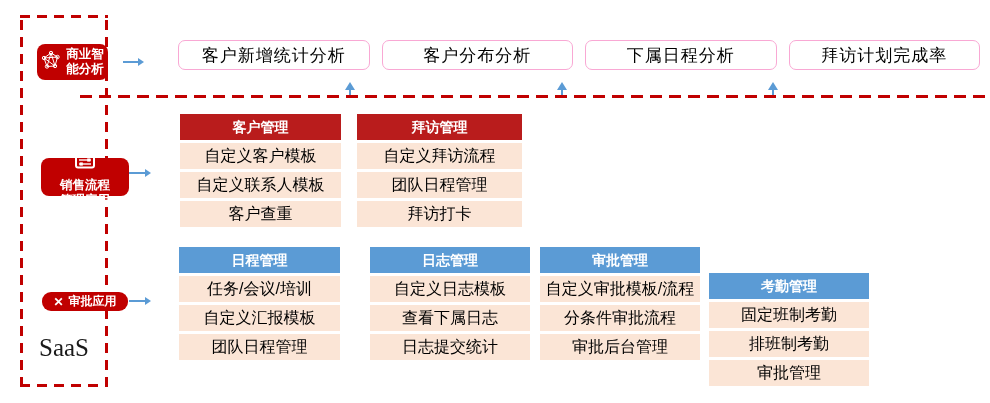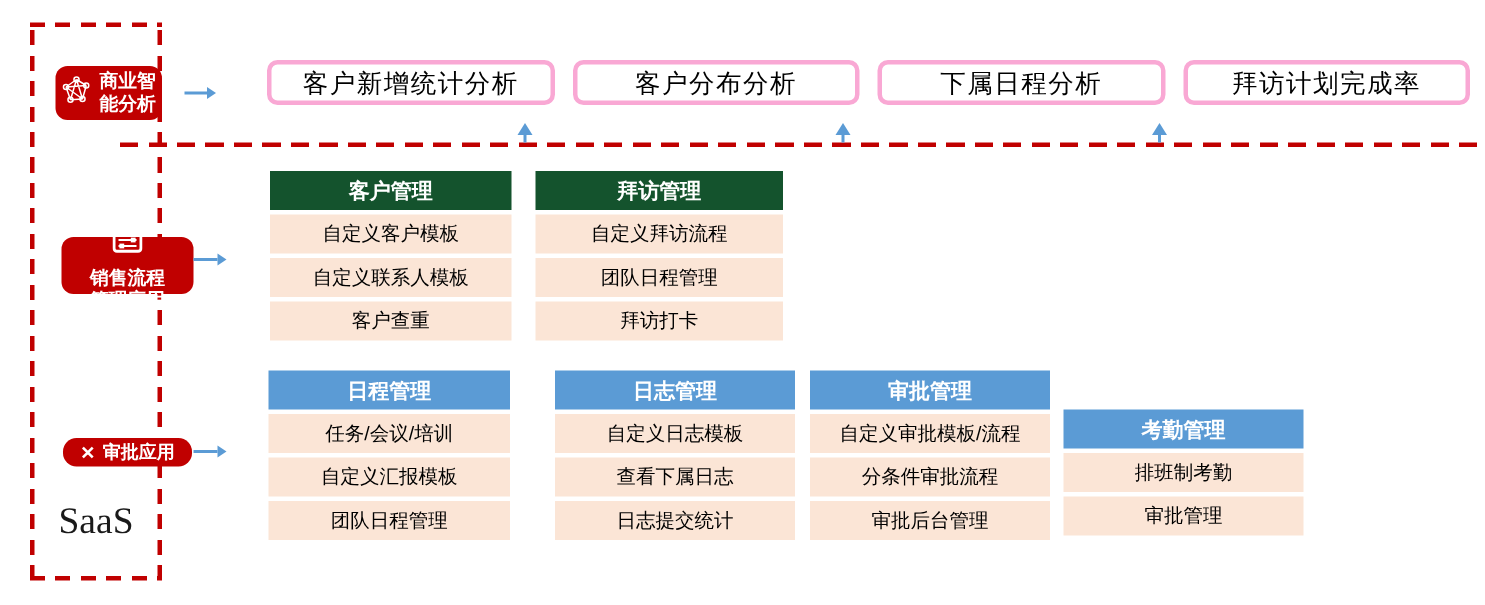--- a/index.html
+++ b/index.html
@@ -39,33 +39,33 @@
   
   .harrow{position:absolute;height:2px;background:#5b9bd5;}
   .harrow::after{content:"";position:absolute;right:-6px;top:-3px;width:0;height:0;
     border-left:6px solid #5b9bd5;border-top:4px solid transparent;border-bottom:4px solid transparent;}
   .a1{left:123px;top:61px;width:15px;}
   .a2{left:129px;top:172px;width:16px;}
   .a3{left:129px;top:300px;width:16px;}
 
   
   .top-row{position:absolute;left:178px;top:40px;width:802px;display:flex;gap:12px;}
-  .topbox{flex:1;height:30px;background:#fff;border:3px solid #f9a8d4;border-radius:7px;
+  .topbox{flex:1;height:30px;background:#fff;border:1px solid #f9a8d4;border-radius:7px;
     display:flex;align-items:center;justify-content:center;
     font-family:"Liberation Serif",serif;font-size:17px;color:#000;letter-spacing:1px;box-sizing:border-box;}
 
   
   .green-row{position:absolute;left:180px;top:114px;display:flex;}
   .blue-row{position:absolute;left:179px;top:247px;display:flex;justify-content:center;}
   .ftable{display:block;}
   .thead{height:26px;line-height:26px;text-align:center;color:#fff;font-weight:bold;font-size:14px;}
-  .thead.green{background:#14532d;}
+  .thead.green{background:#b91c1c;}
   .thead.blue{background:#5b9bd5;}
   .trow{height:26px;line-height:26px;margin-top:3px;background:#fbe5d6;
-    text-align:center;font-size:13px;color:#000;}
+    text-align:center;font-size:16px;color:#000;}
 
   .gt1{width:161px;margin-right:16px;}
   .gt2{width:165px;}
   .bt1{width:161px;}
   .bt2{width:160px;margin-left:30px;}
   .bt3{width:160px;margin-left:10px;}
   .bt4{width:160px;margin-left:9px;margin-top:26px;}
 
   .saas{position:absolute;left:20px;top:334px;width:88px;text-align:center;
     font-family:"Liberation Serif",serif;font-size:25px;color:#1a1a1a;}
@@ -170,20 +170,21 @@
       <div class="trow">日志提交统计</div>
     </div>
     <div class="ftable bt3">
       <div class="thead blue">审批管理</div>
       <div class="trow">自定义审批模板/流程</div>
       <div class="trow">分条件审批流程</div>
       <div class="trow">审批后台管理</div>
     </div>
     <div class="ftable bt4">
       <div class="thead blue">考勤管理</div>
+      <div class="trow">固定班制考勤</div>
       <div class="trow">排班制考勤</div>
       <div class="trow">审批管理</div>
     </div>
   </div>
 
   <div class="saas">SaaS</div>
 
 </div>
 
 </body></html>

